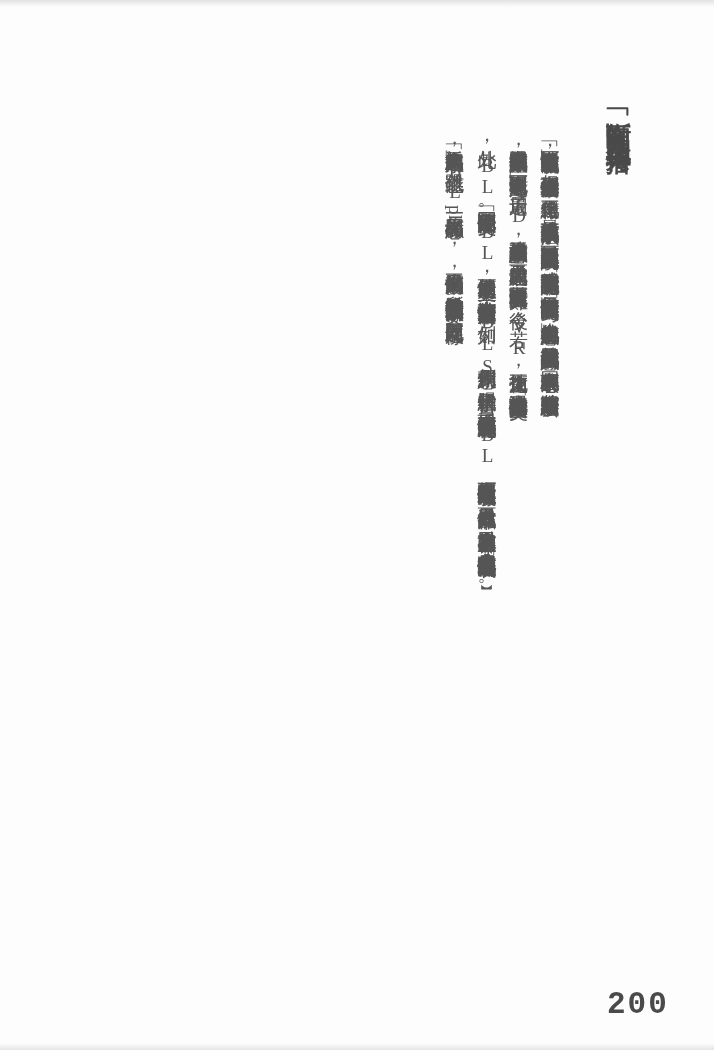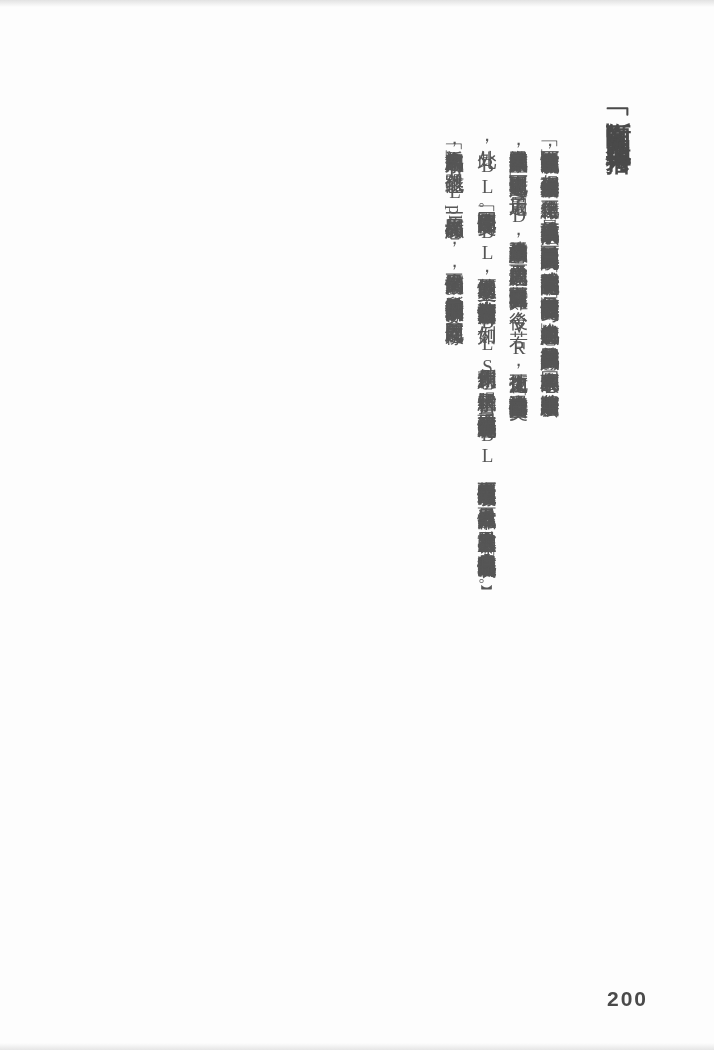--- a/index.html
+++ b/index.html
@@ -70,22 +70,22 @@
   }
   .seg-figref-combined {
     font-size: 12px;
     font-weight: 700;
     text-combine-upright: all;
   }
   .page-number {
     position: absolute;
     top: 987px;
     left: 607px;
-    font-family: Liberation Sans, sans-serif;
-    font-size: 21px;
+    font-family: Liberation Mono, monospace;
+    font-size: 31px;
     font-weight: 600;
     letter-spacing: 2px;
     color: #4a4a4a;
   }
 </style>
 </head>
 <body>
 
 <div class="page">
   <div class="edge-top"></div>

